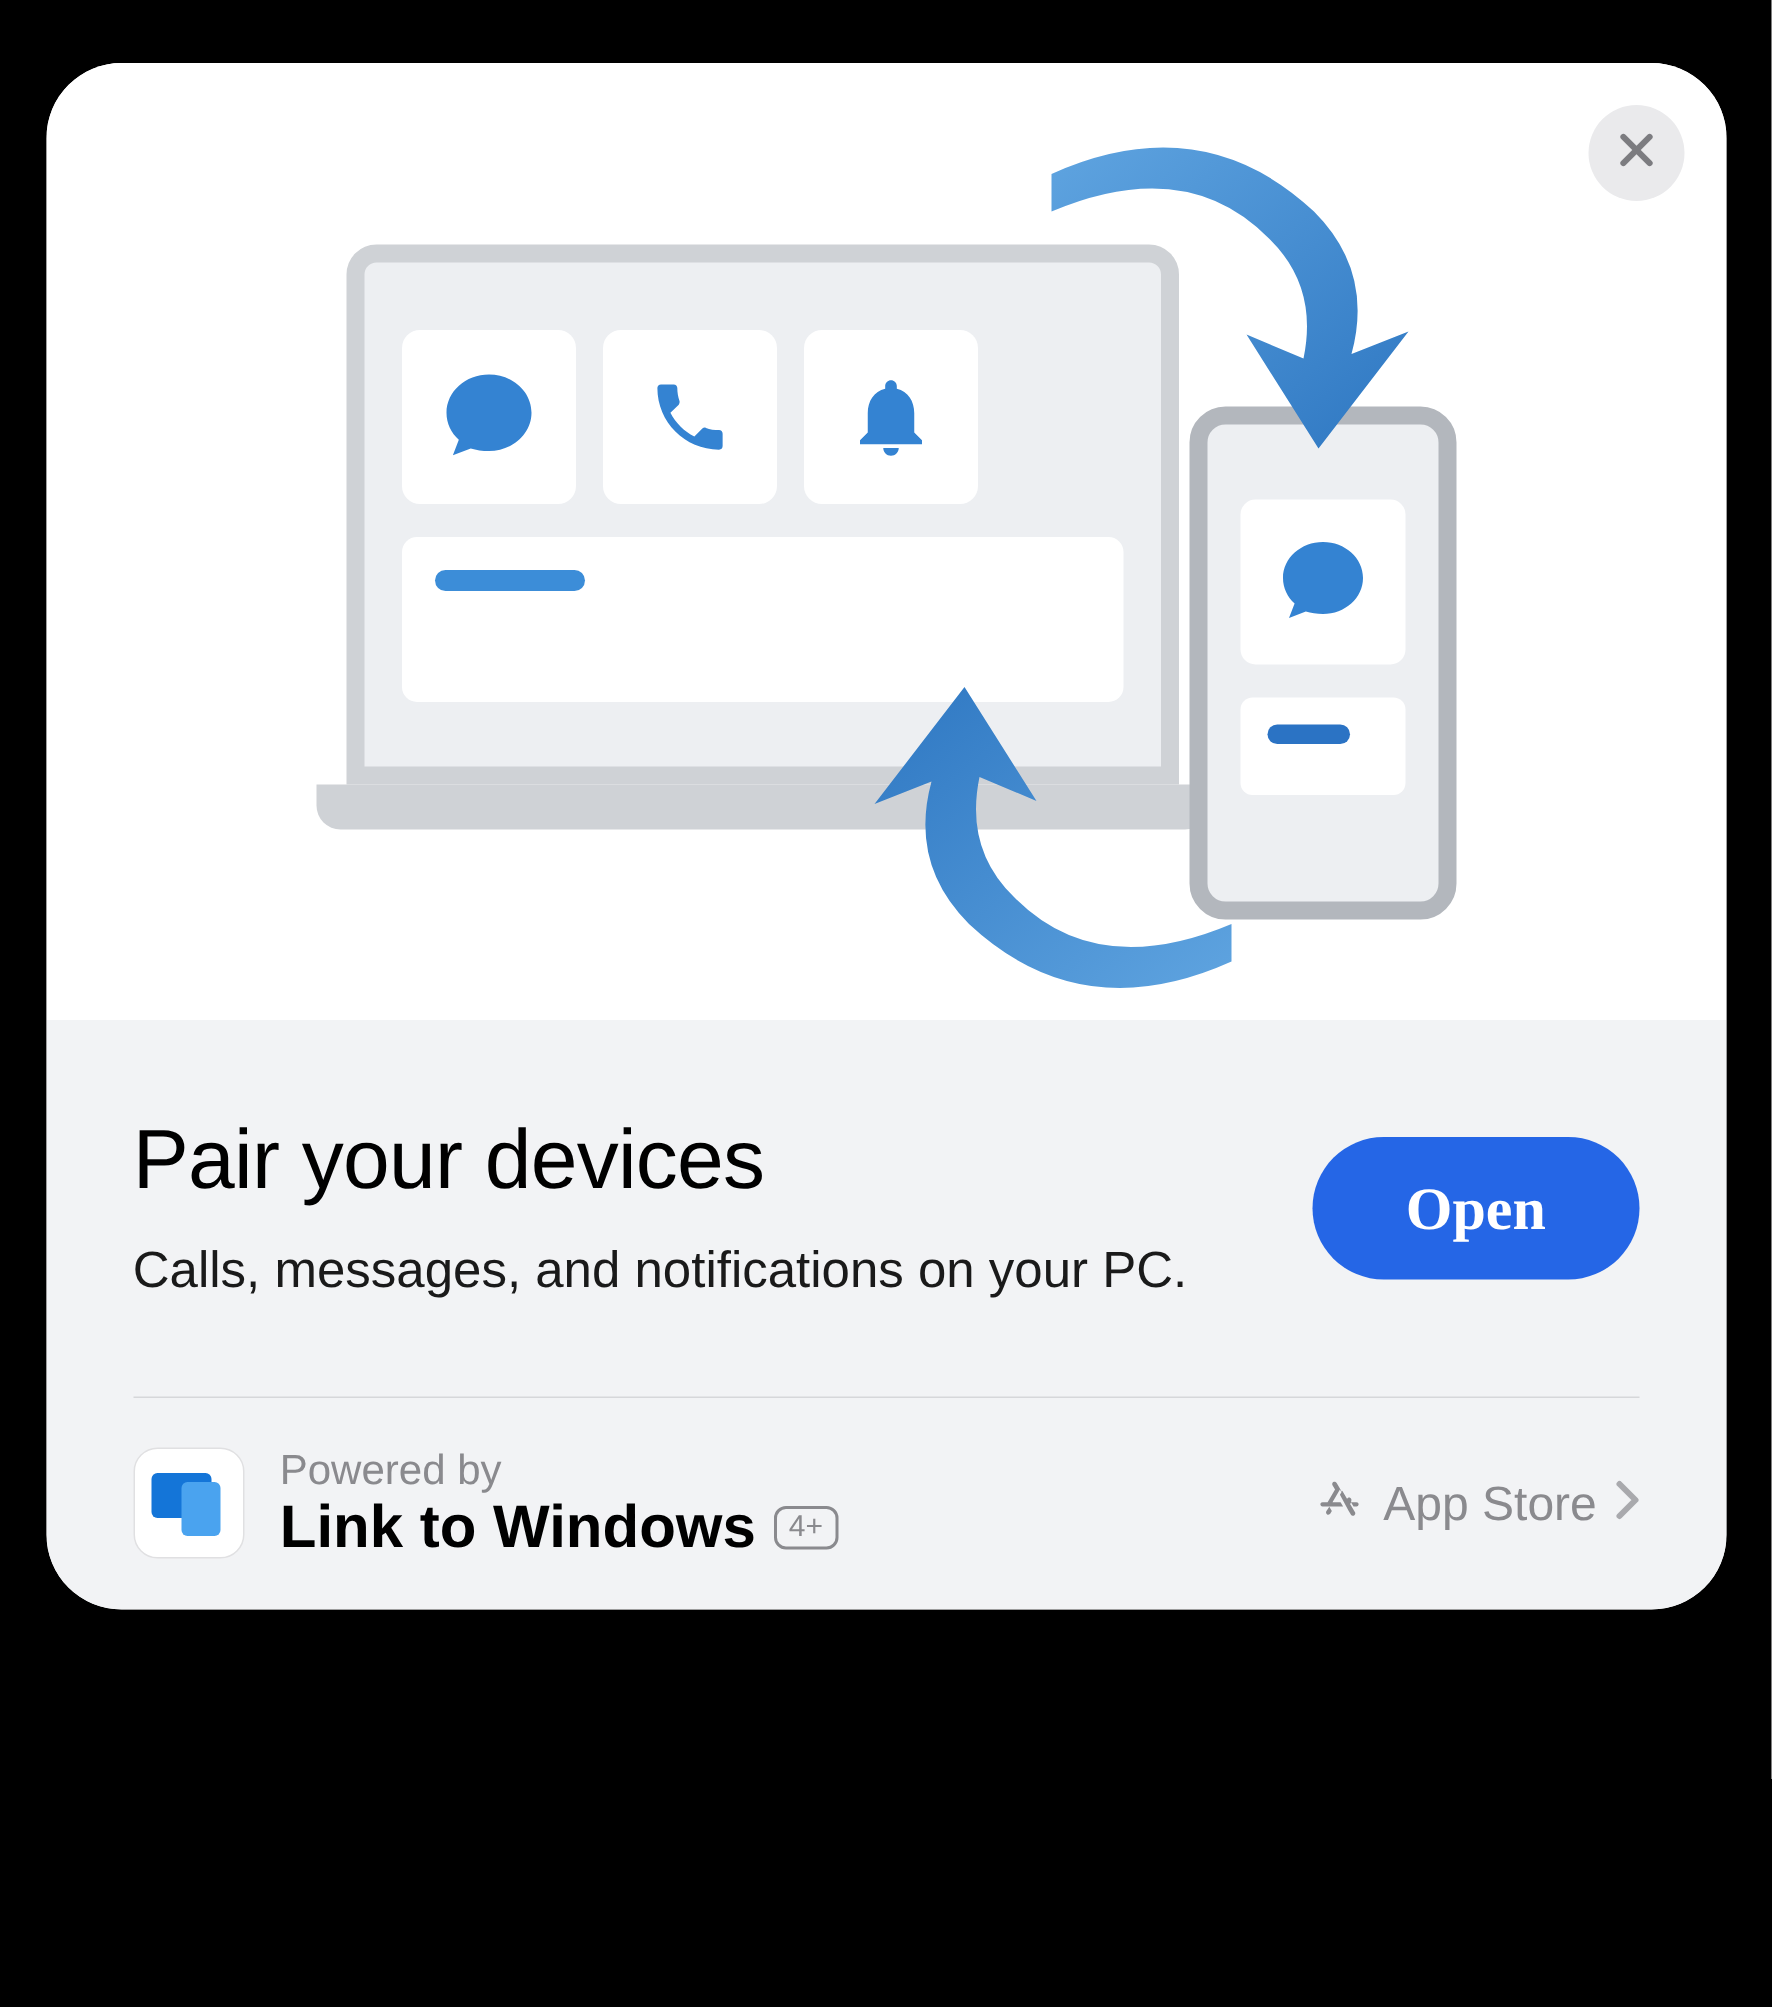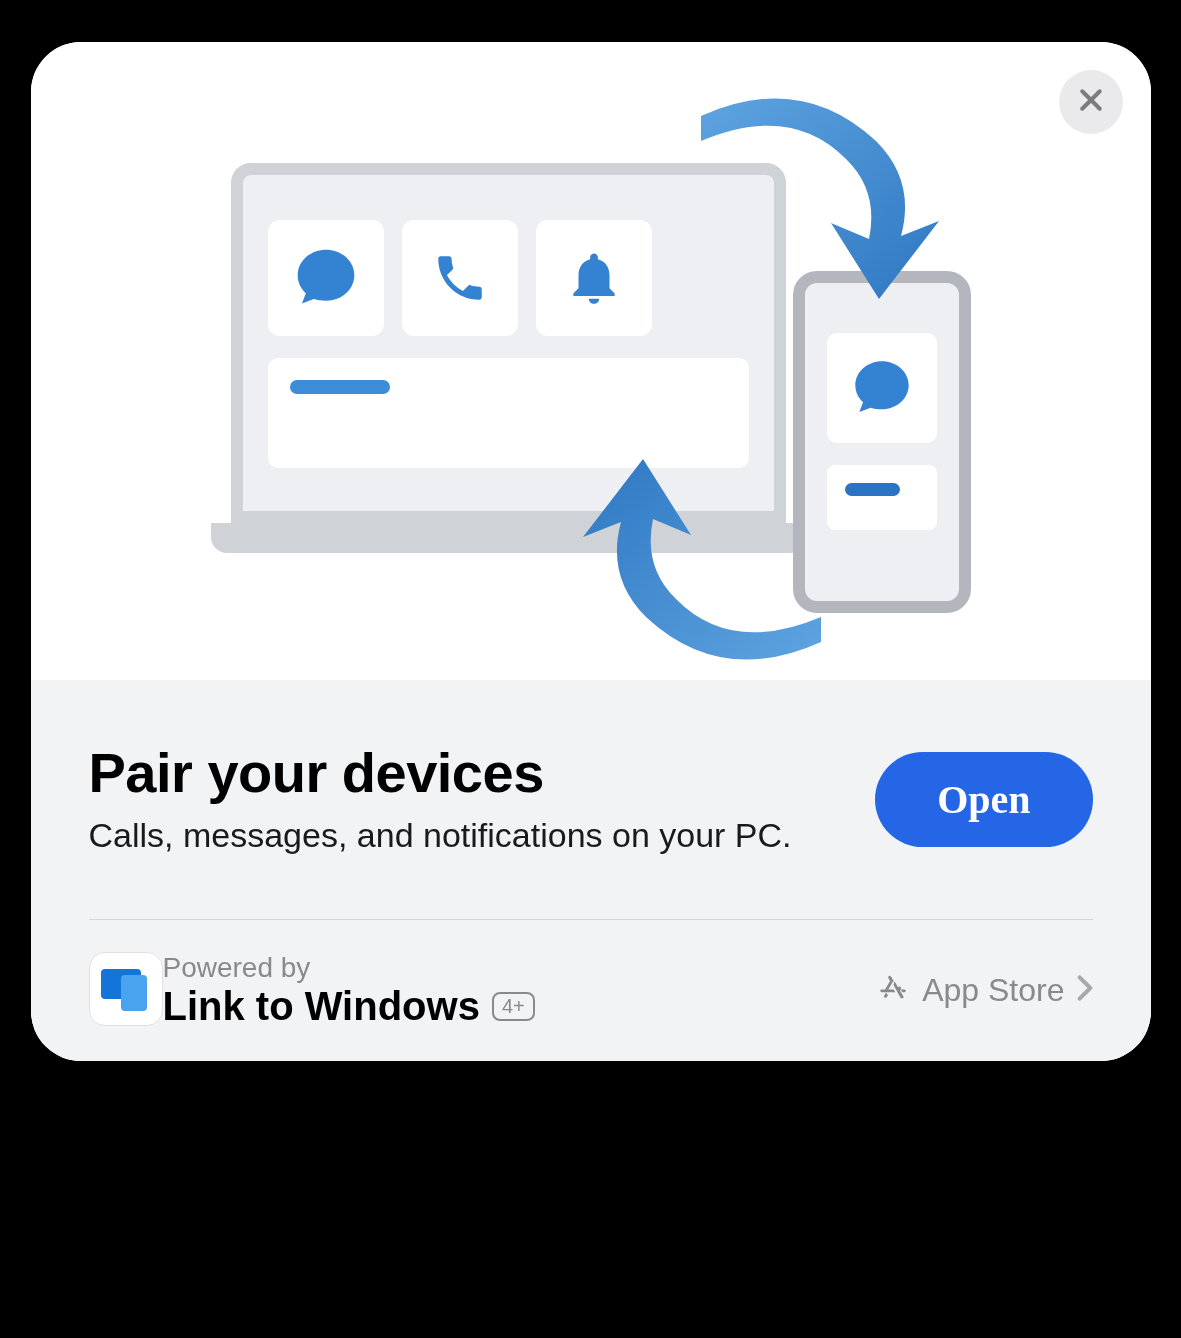--- a/index.html
+++ b/index.html
@@ -177,24 +177,24 @@
     .headline-row {
       display: flex;
       align-items: center;
       justify-content: space-between;
       gap: 40px;
       padding-bottom: 60px;
     }
     
     .text-col h1 {
       font-size: 56px;
-      font-weight: 700;
+      font-weight: 400;
       color: #000;
       letter-spacing: -0.5px;
-      margin-bottom: 8px;
+      margin-bottom: 20px;
     }
     
     .text-col p {
       font-size: 34px;
       font-weight: 400;
       color: #1a1a1a;
       line-height: 1.35;
       text-align: right;
     }
     
@@ -218,21 +218,22 @@
     }
     
     .footer-row {
       display: flex;
       align-items: center;
       justify-content: space-between;
     }
     
     .footer-left {
       display: flex;
-      align-items: flex-start;
+      align-items: center;
+      gap: 24px;
     }
     
     .app-icon {
       width: 74px;
       height: 74px;
       background: #fff;
       border-radius: 16px;
       border: 1px solid #e0e0e2;
       display: flex;
       align-items: center;

